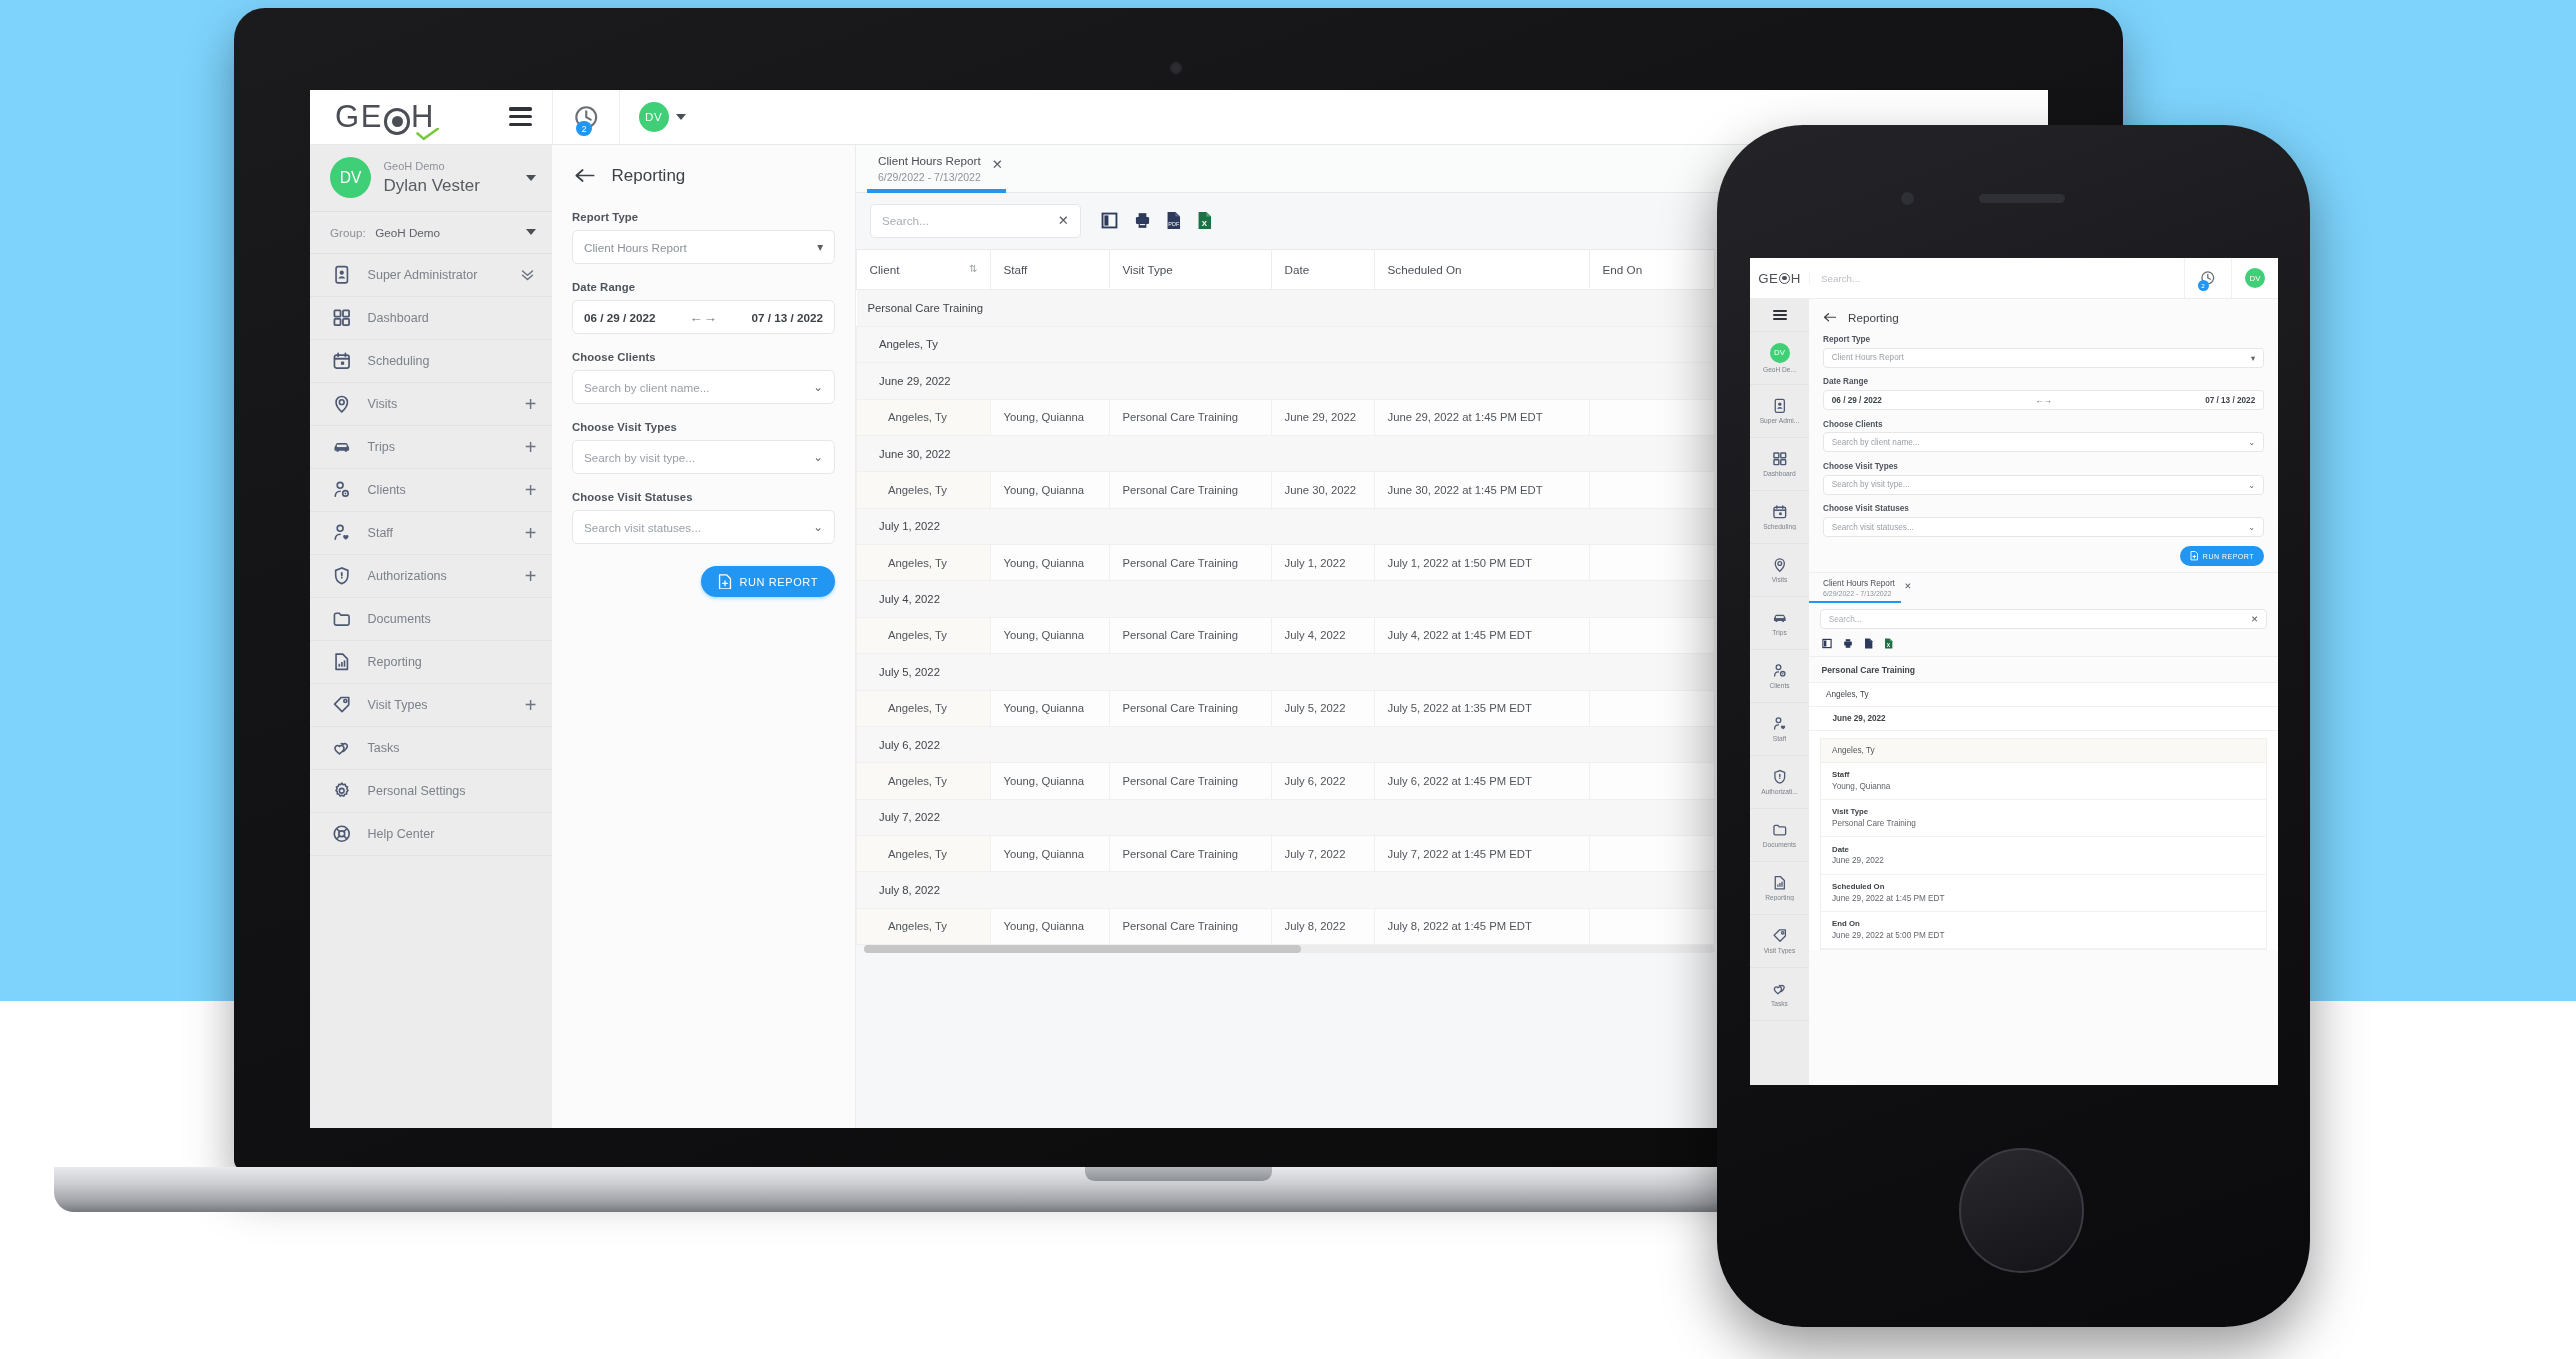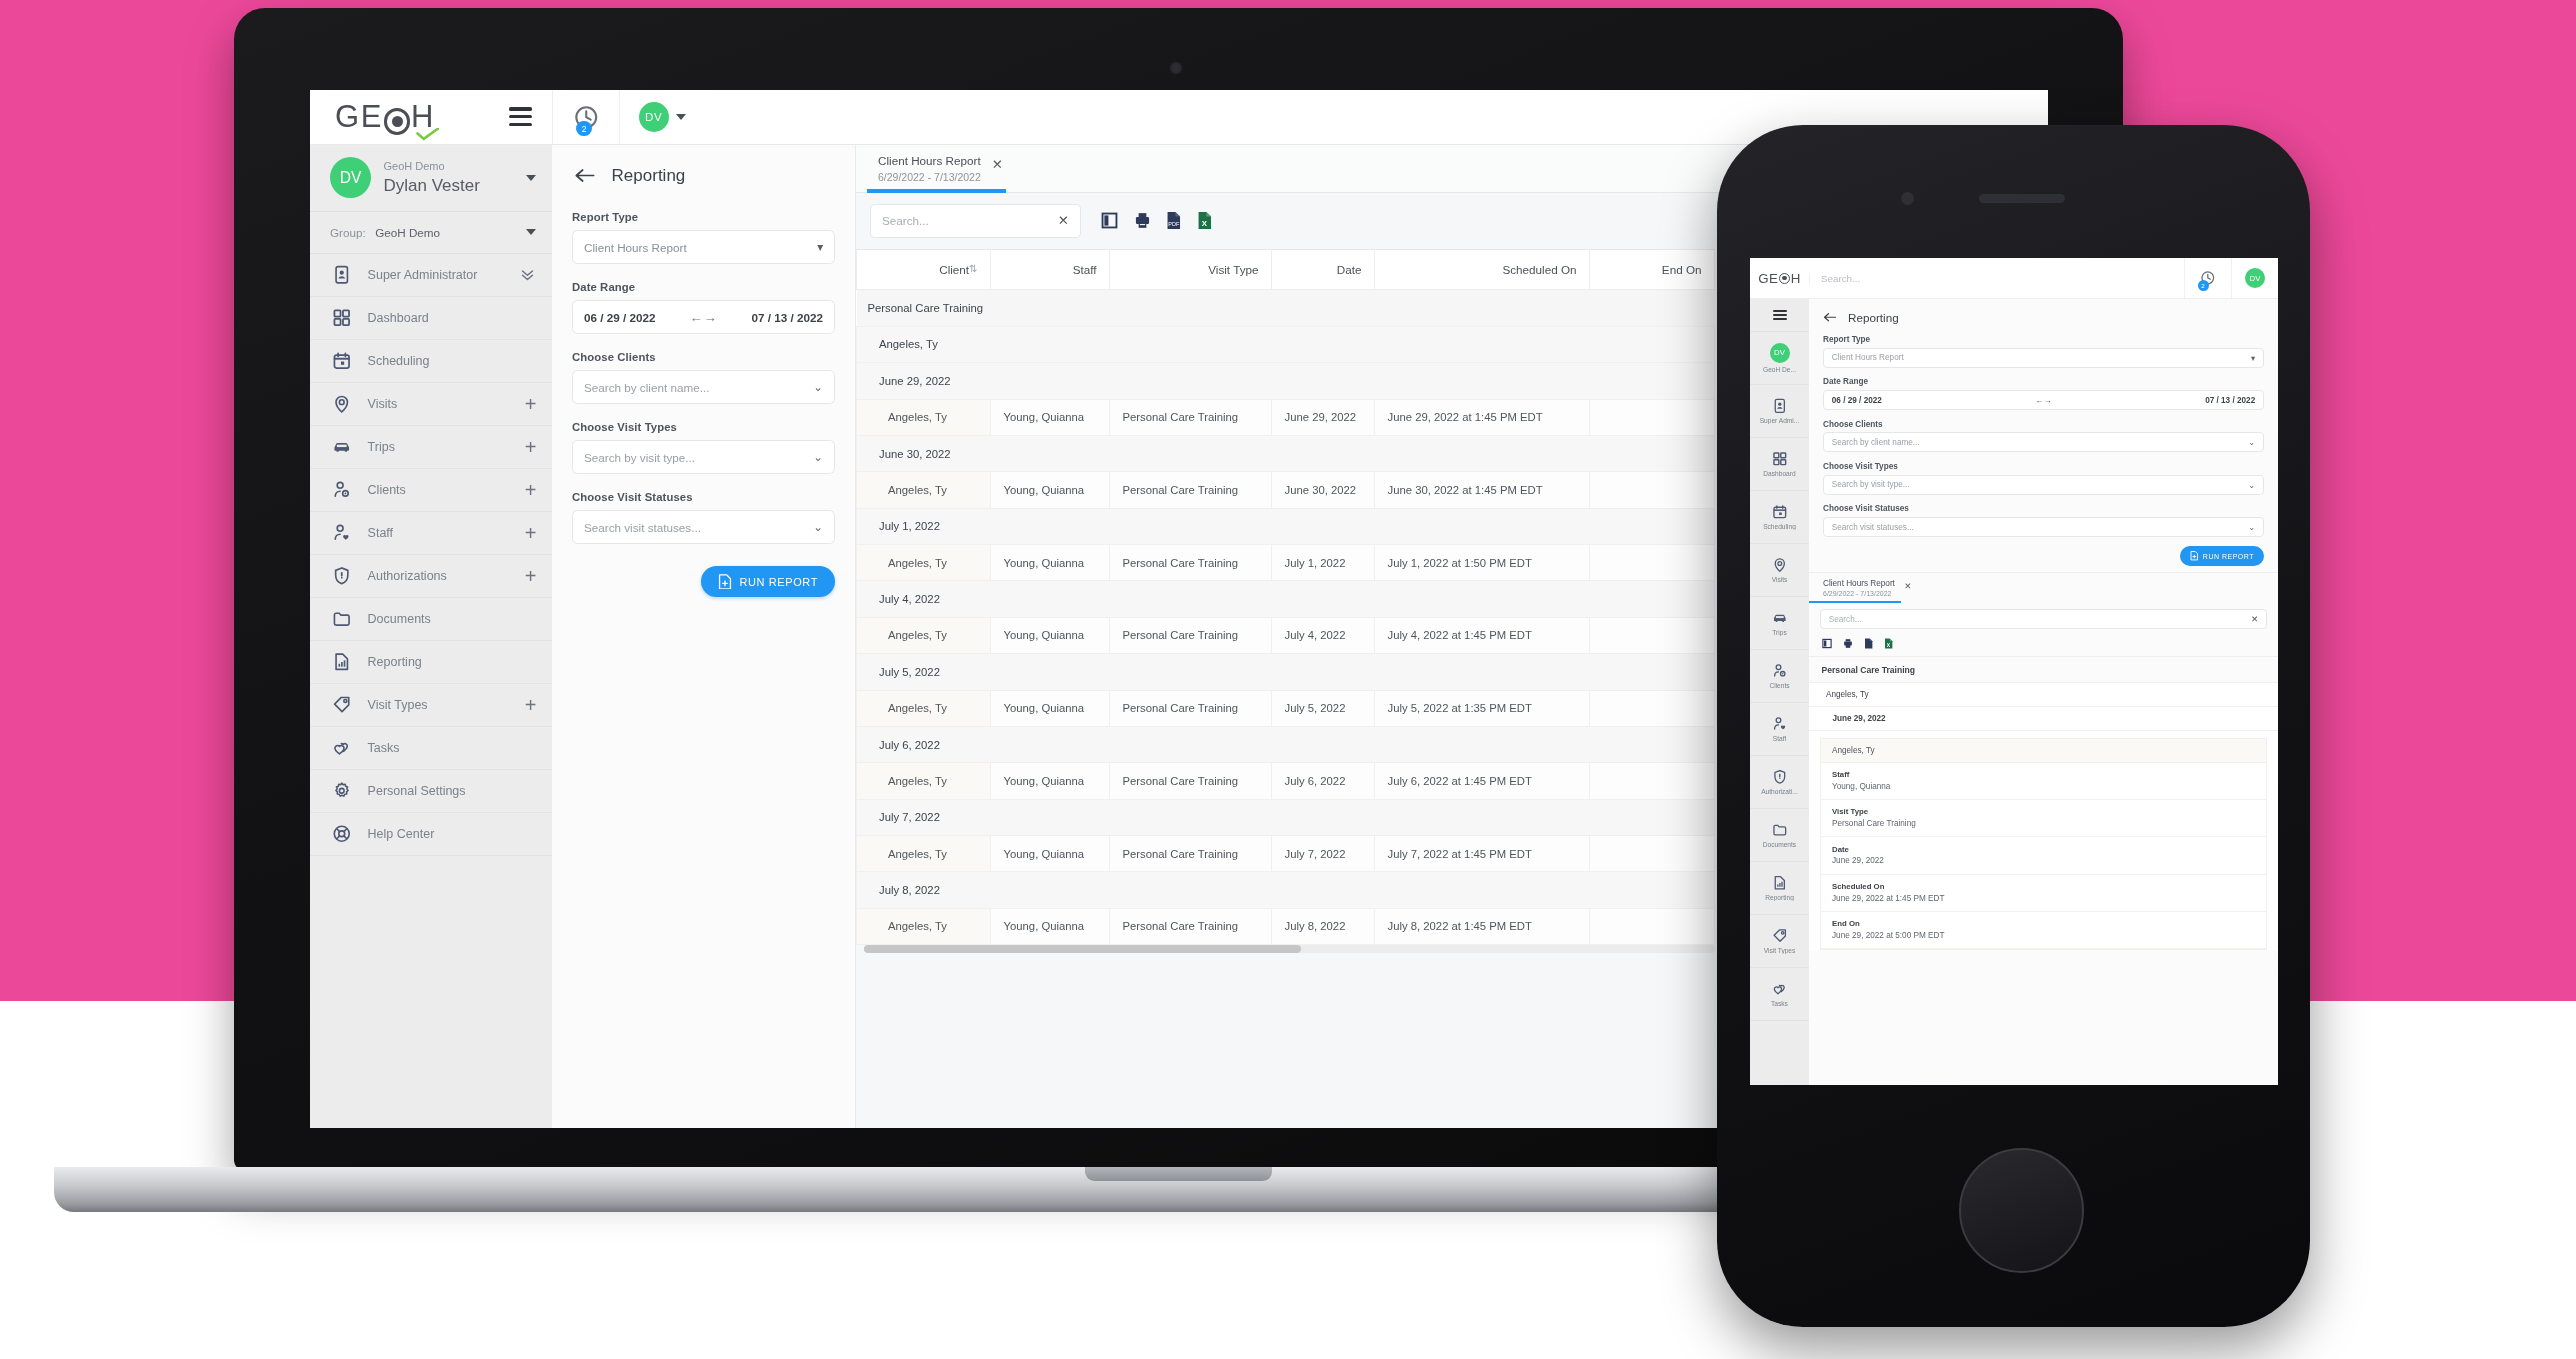--- a/index.html
+++ b/index.html
@@ -2,21 +2,21 @@
 <html style="font-size:12.5px"><head>
 <meta charset="utf-8">
 <style>
   * { box-sizing: border-box; margin: 0; padding: 0; }
   html, body {
     width: 2576px; height: 1360px;
     background: #ffffff;
     font-family: "Liberation Sans", sans-serif;
     overflow: hidden;
   }
-  .stage { position: relative; width: 2576px; height: 1001px; background:#ec4899; }
+  .stage { position: relative; width: 2576px; height: 1001px; background:#7dd3fc; }
 
   
   .laptop { position: absolute; left: 234px; top: 7.8px; width: 1889px; height: 1187px; }
   .laptop-lid {
     position: absolute; left: 0; top: 0; width: 1889px; height: 1163px;
     background: linear-gradient(160deg,#1b1b1d 0%, #121214 45%, #0b0b0c 100%);
     border-radius: 31px 31px 11px 11px;
     box-shadow: 0 22px 47px rgba(0,0,0,.35);
   }
   .laptop-camera {
@@ -120,21 +120,21 @@
   .searchrow { height:56px; display:flex; align-items:center; gap:20px; padding-left:14px; background:#f6f7f8;}
   .srch {
     width: 211px; height:34px; background:#fff; border:0.8px solid #e4e6e9; border-radius:4.7px;
     display:flex;align-items:center; padding:0 11px; font-size:11.7px; color:#a9aeb5;
   }
   .srch .x { margin-left:auto; font-size:13.3px; color:#55595f; cursor:pointer;}
   .exp-icons { display:flex; align-items:center; gap:15.6px; }
 
   table.rep { width: 859px; border-collapse: collapse; background:#fff; table-layout:fixed;}
   table.rep th {
-    font-size:11.7px; color:#4c5159; font-weight:normal; text-align:right;
+    font-size:11.7px; color:#4c5159; font-weight:normal; text-align:left;
     padding: 13.3px 12.5px; border:0.8px solid #ededed; border-top:0.8px solid #e6e8ea; background:#fff;
   }
   table.rep td { font-size:11.3px; color:#50555c; padding: 11.7px 12.5px; border:0.8px solid #f0f0f0; }
   tr.grp td { background:#f6f6f6; font-size:11.3px; color:#3f444b; border-left:none; border-right:none; padding-left:11px;}
   tr.sub td { background:#f7f7f7; font-size:11.3px; color:#3f444b; padding-left:22px;}
   tr.datarow td.c0 { background:#faf9f5; padding-left:31px; }
   tr.datarow td { background:#fdfdfd; }
   .col0{width:134px;} .col1{width:119px;} .col2{width:162px;} .col3{width:103px;} .col4{width:215px;} .col5{width:125px;}
   .sorticon { float:right; color:#9aa0a8; font-size:10px;}
   .hscroll { width:851px; height:7.8px; background:#ececec; margin-left:7.8px; border-radius:3.9px; position:relative;}

